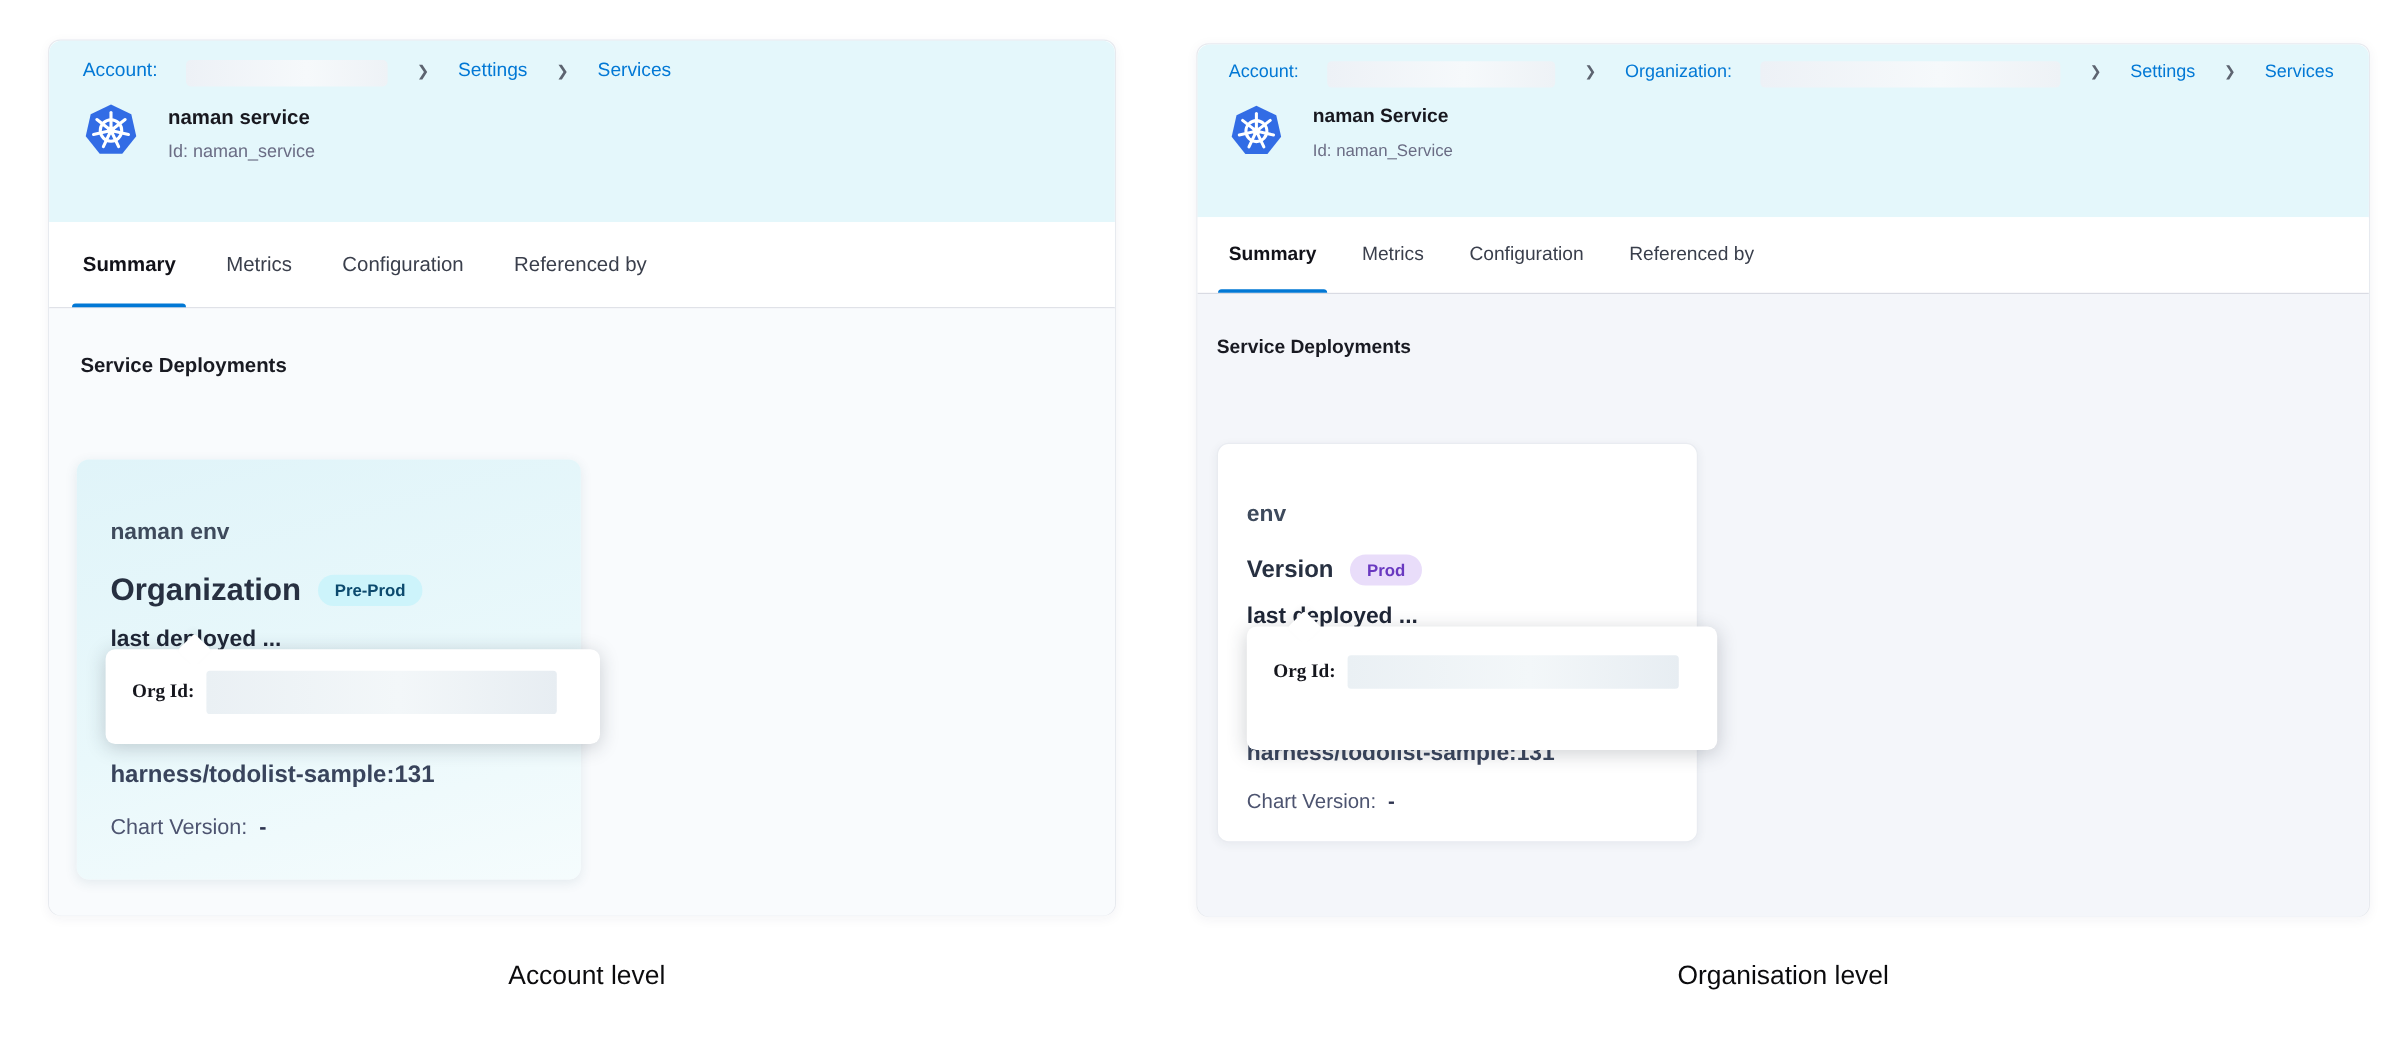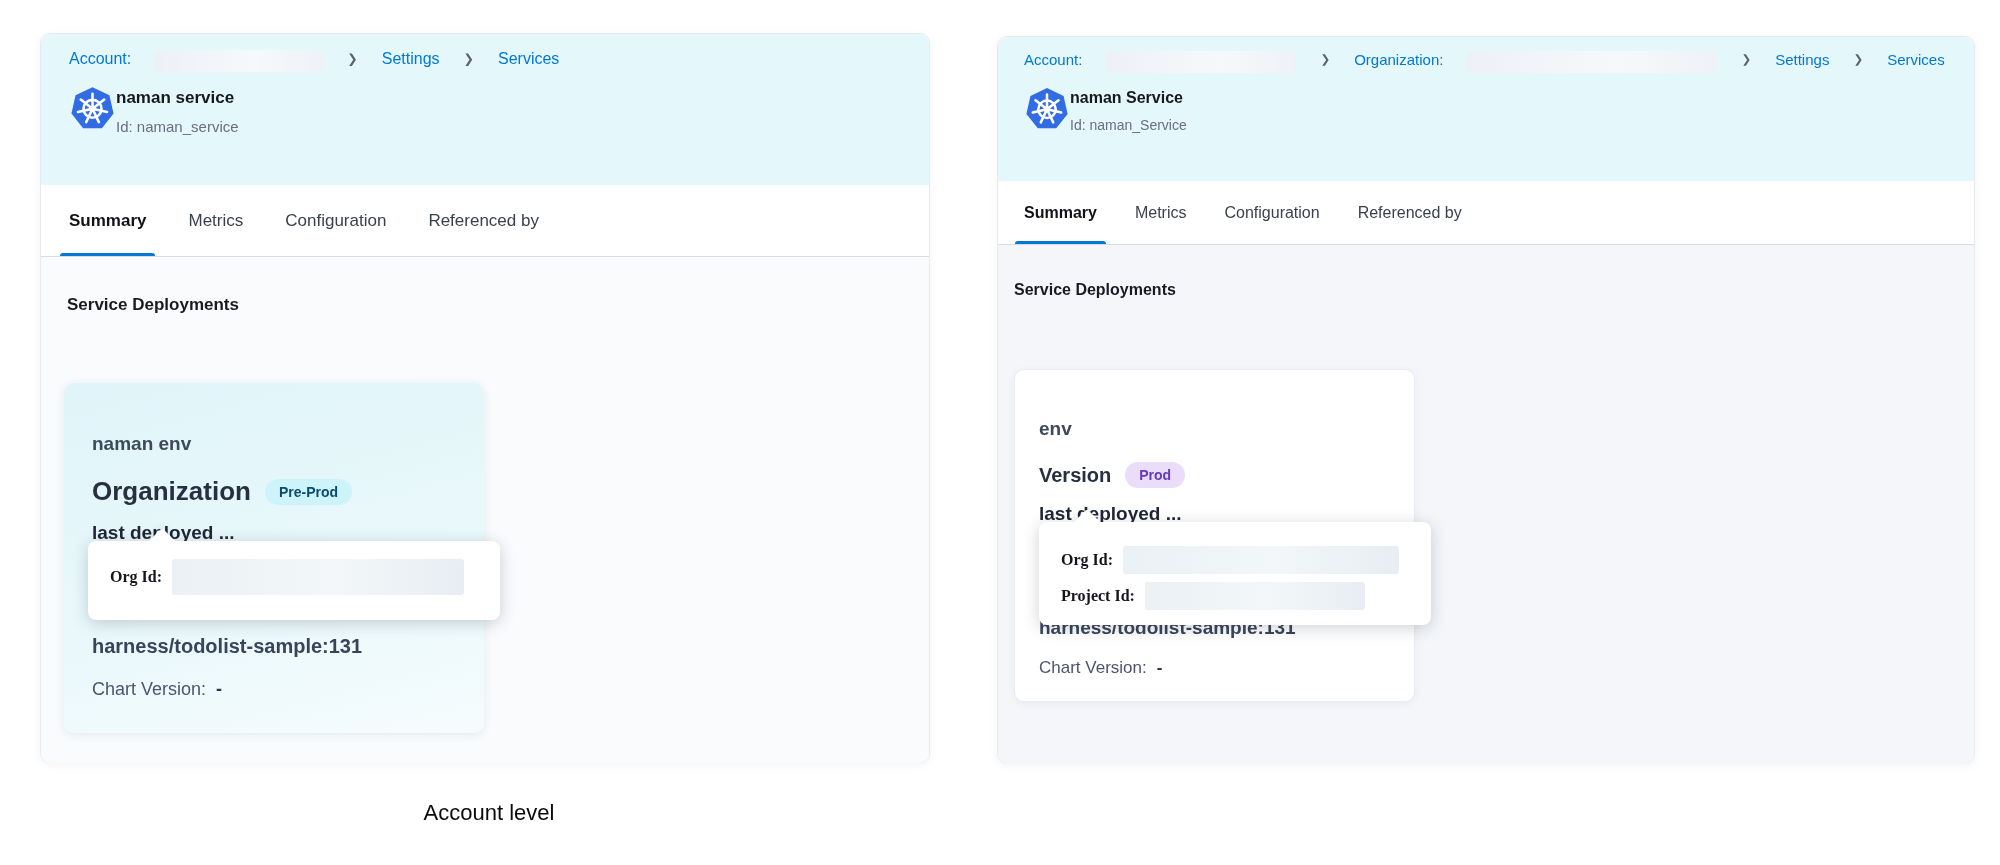--- a/index.html
+++ b/index.html
@@ -30,21 +30,21 @@
   .panel--right .crumbs{font-size:15px;}
   .crumb-link{color:var(--link);cursor:pointer;text-decoration:none;}
   .crumb-sep{color:#5d6470;font-size:.78em;transform:translateY(1px);}
   .redact{display:inline-block;height:22px;border-radius:4px;
           background:linear-gradient(90deg,#edf1f6,#f6f9fb 60%,#eef2f6);}
   .redact--acct-l{width:168px;}
   .redact--acct-r{width:190px;}
   .redact--org-r{width:250px;}
 
   
-  .svc-row{display:flex;align-items:flex-start;gap:0;margin-top:14px;}
+  .svc-row{display:flex;align-items:flex-start;gap:24px;margin-top:14px;}
   .k8s{flex:0 0 auto;}
   .svc-name{font-weight:700;color:#18181f;}
   .panel--left  .svc-name{font-size:17px;margin-top:2px;}
   .panel--right .svc-name{font-size:16px;margin-top:2px;}
   .svc-id{color:var(--muted);margin-top:10px;}
   .panel--left  .svc-id{font-size:15px;}
   .panel--right .svc-id{font-size:14px;}
 
   
   .tabs{display:flex;align-items:stretch;background:#fff;border-bottom:1px solid #d9dbe3;}
@@ -248,28 +248,25 @@
           <span class="scope-label">Version</span>
           <span class="badge badge--prod">Prod</span>
         </div>
         <div class="clipped-line">last deployed ...</div>
 
         <div class="tooltip">
           <div class="tt-row">
             <span class="tt-label">Org Id:</span>
             <span class="tt-bar tt-bar--org-r"></span>
           </div>
-          <div class="tt-row">
-            <span class="tt-label">Project Id:</span>
-            <span class="tt-bar tt-bar--proj-r"></span>
-          </div>
         </div>
 
         <div class="artifact">harness/todolist-sample:131</div>
         <div class="chart-row">
           <span>Chart Version:</span>
           <span class="chart-val">-</span>
         </div>
       </div>
     </div>
   </section>
+  <div class="caption caption--right">Organisation level</div>
 
 </div>
 
 </body></html>

